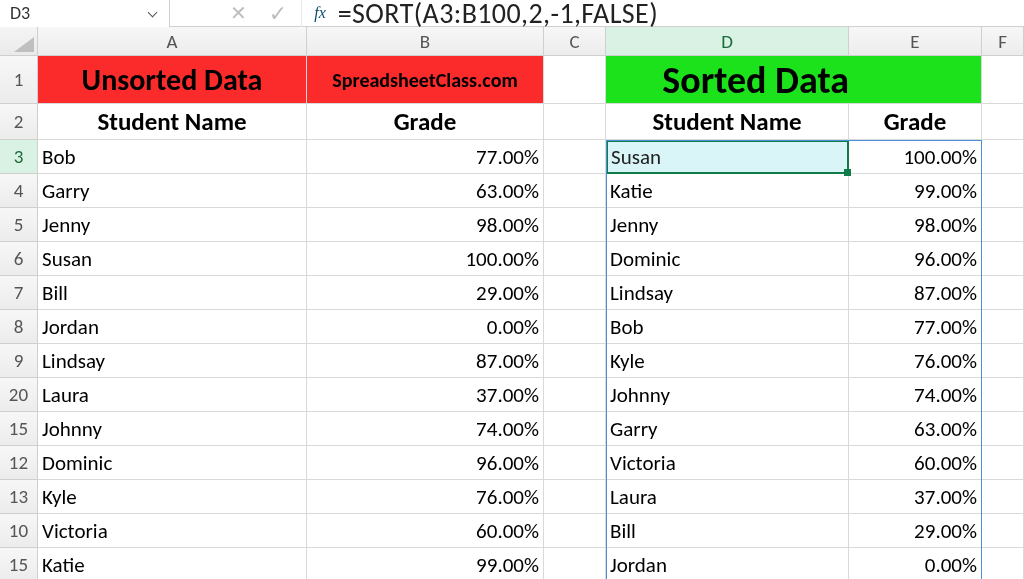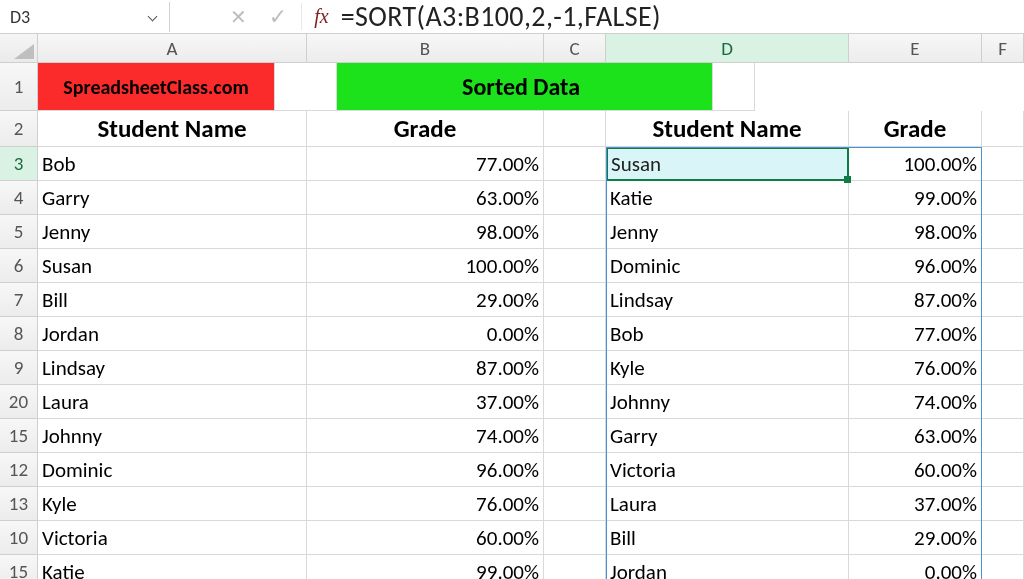--- a/index.html
+++ b/index.html
@@ -5,21 +5,21 @@
   * { box-sizing: border-box; margin: 0; padding: 0; }
   body {
     font-family: Calibri, Arial, sans-serif;
     background: #ffffff;
     width: 1024px;
     height: 579px;
     overflow: hidden;
     position: relative;
   }
   .formula-bar {
-    height: 34px;
+    height: 27px;
     display: flex;
     align-items: center;
     border-bottom: 1.5px solid #d0d0d0;
     background: #fff;
     font-size: 18px;
   }
   .name-box {
     width: 170px;
     padding: 4px 10px;
     background: #fff;
@@ -50,22 +50,22 @@
     gap: 22px;
     color: #bdbdbd;
     border-right: 1px solid #e8e8e8;
   }
   .fb-buttons .x { font-size: 20px; }
   .fb-buttons .chk { font-size: 22px; }
   .fx {
     font-style: italic;
     font-family: "Times New Roman", serif;
     padding: 0 10px 0 12px;
-    font-size: 20px;
-    color: #7f1d1d;
+    font-size: 16px;
+    color: #0c4a6e;
   }
   .formula-text {
     flex: 1;
     font-size: 28px;
     font-family: Calibri, Arial, sans-serif;
     letter-spacing: 0.4px;
     color: #222;
     padding-left: 2px;
   }
 
@@ -145,21 +145,21 @@
     font-weight: bold;
     color: #000;
     text-align: center;
   }
   .hdr-red.a { font-size: 30px; }
   .hdr-red.b { font-size: 20px; }
   .hdr-grn {
     background: #1ce21c;
     font-weight: bold;
     color: #000;
-    font-size: 24px;
+    font-size: 38px;
     text-align: center;
   }
   .hdr-grn.e { font-size: 30px; text-align:left; padding-left:0; }
   .sub {
     font-weight: bold;
     font-size: 25px;
     text-align: center;
   }
   .txtL { text-align: left; }
   .txtR { text-align: right; }
@@ -212,20 +212,21 @@
     <div class="ch col-A">A</div>
     <div class="ch col-B">B</div>
     <div class="ch col-C">C</div>
     <div class="ch col-D sel">D</div>
     <div class="ch col-E">E</div>
     <div class="ch col-F">F</div>
   </div>
 
   <div class="row r1">
     <div class="rowh">1</div>
+    <div class="cell col-A hdr-red a">Unsorted Data</div>
     <div class="cell col-B hdr-red b">SpreadsheetClass.com</div>
     <div class="cell col-C"></div>
     <div class="cell col-D hdr-grn" style="text-align:right; padding-right:0; border-right:none;">Sorted Data</div>
     <div class="cell col-E hdr-grn e" style="border-left:none;"></div>
     <div class="cell col-F"></div>
   </div>
 
   <div class="row r2">
     <div class="rowh">2</div>
     <div class="cell col-A sub">Student Name</div>

